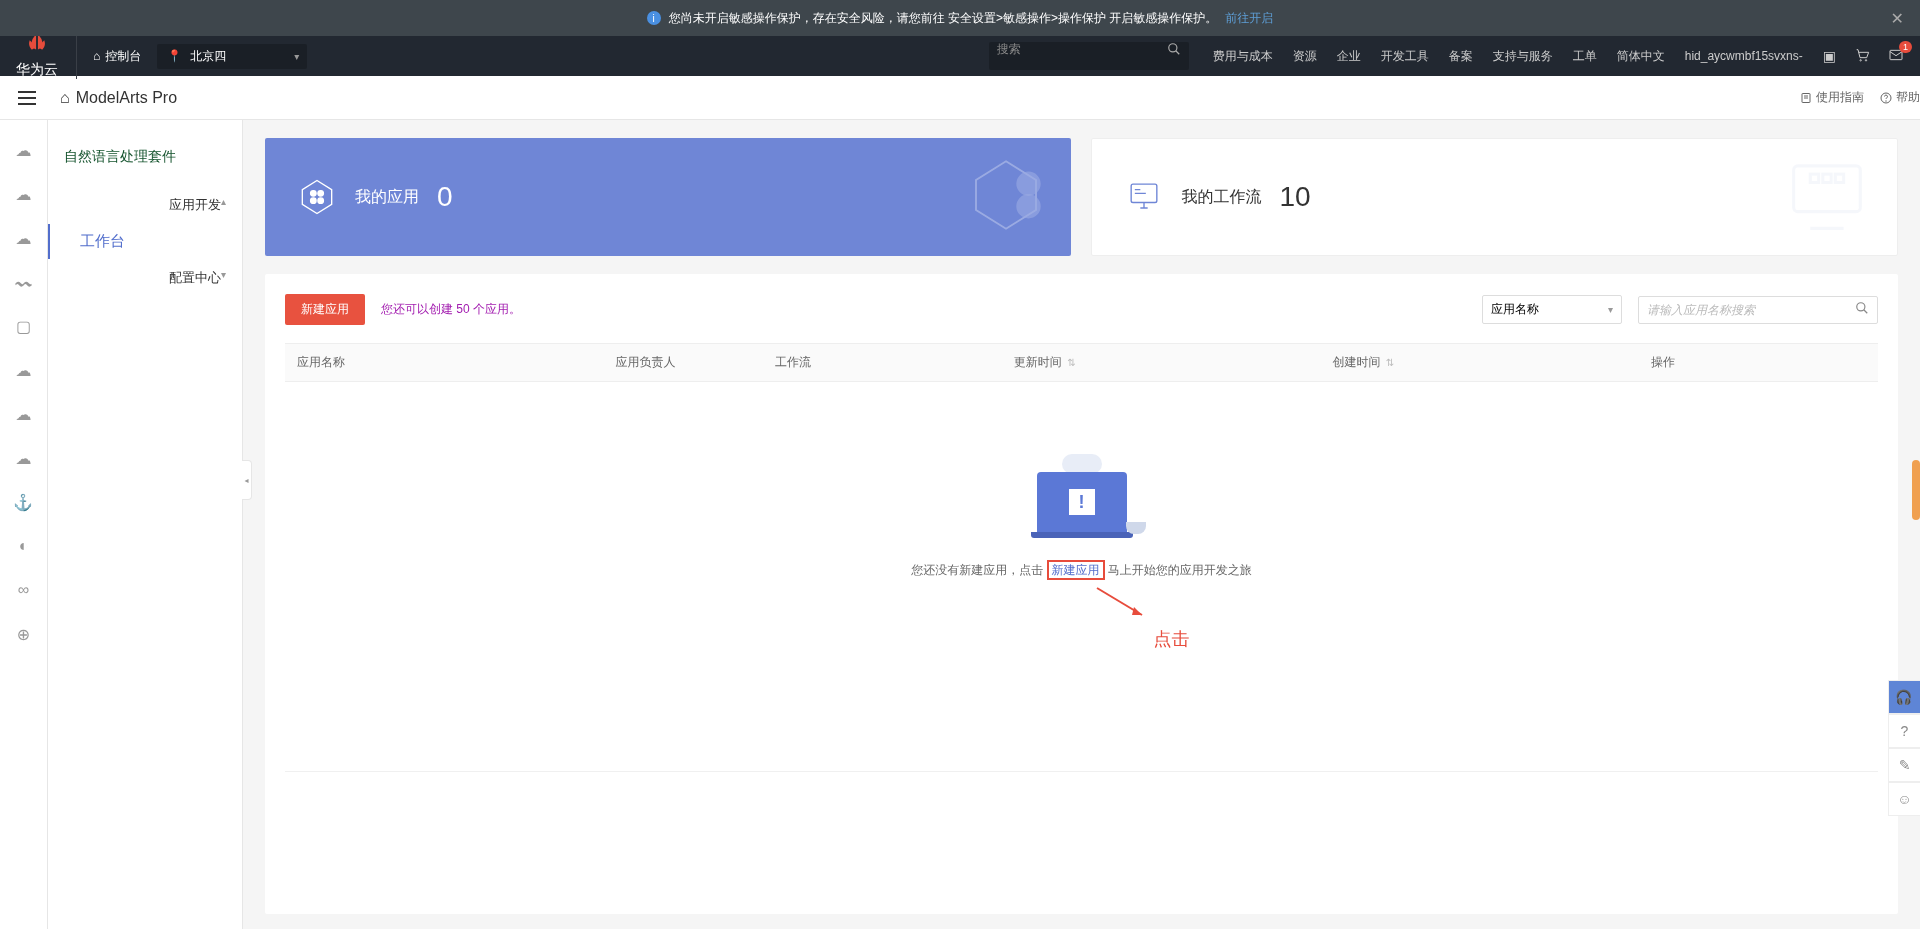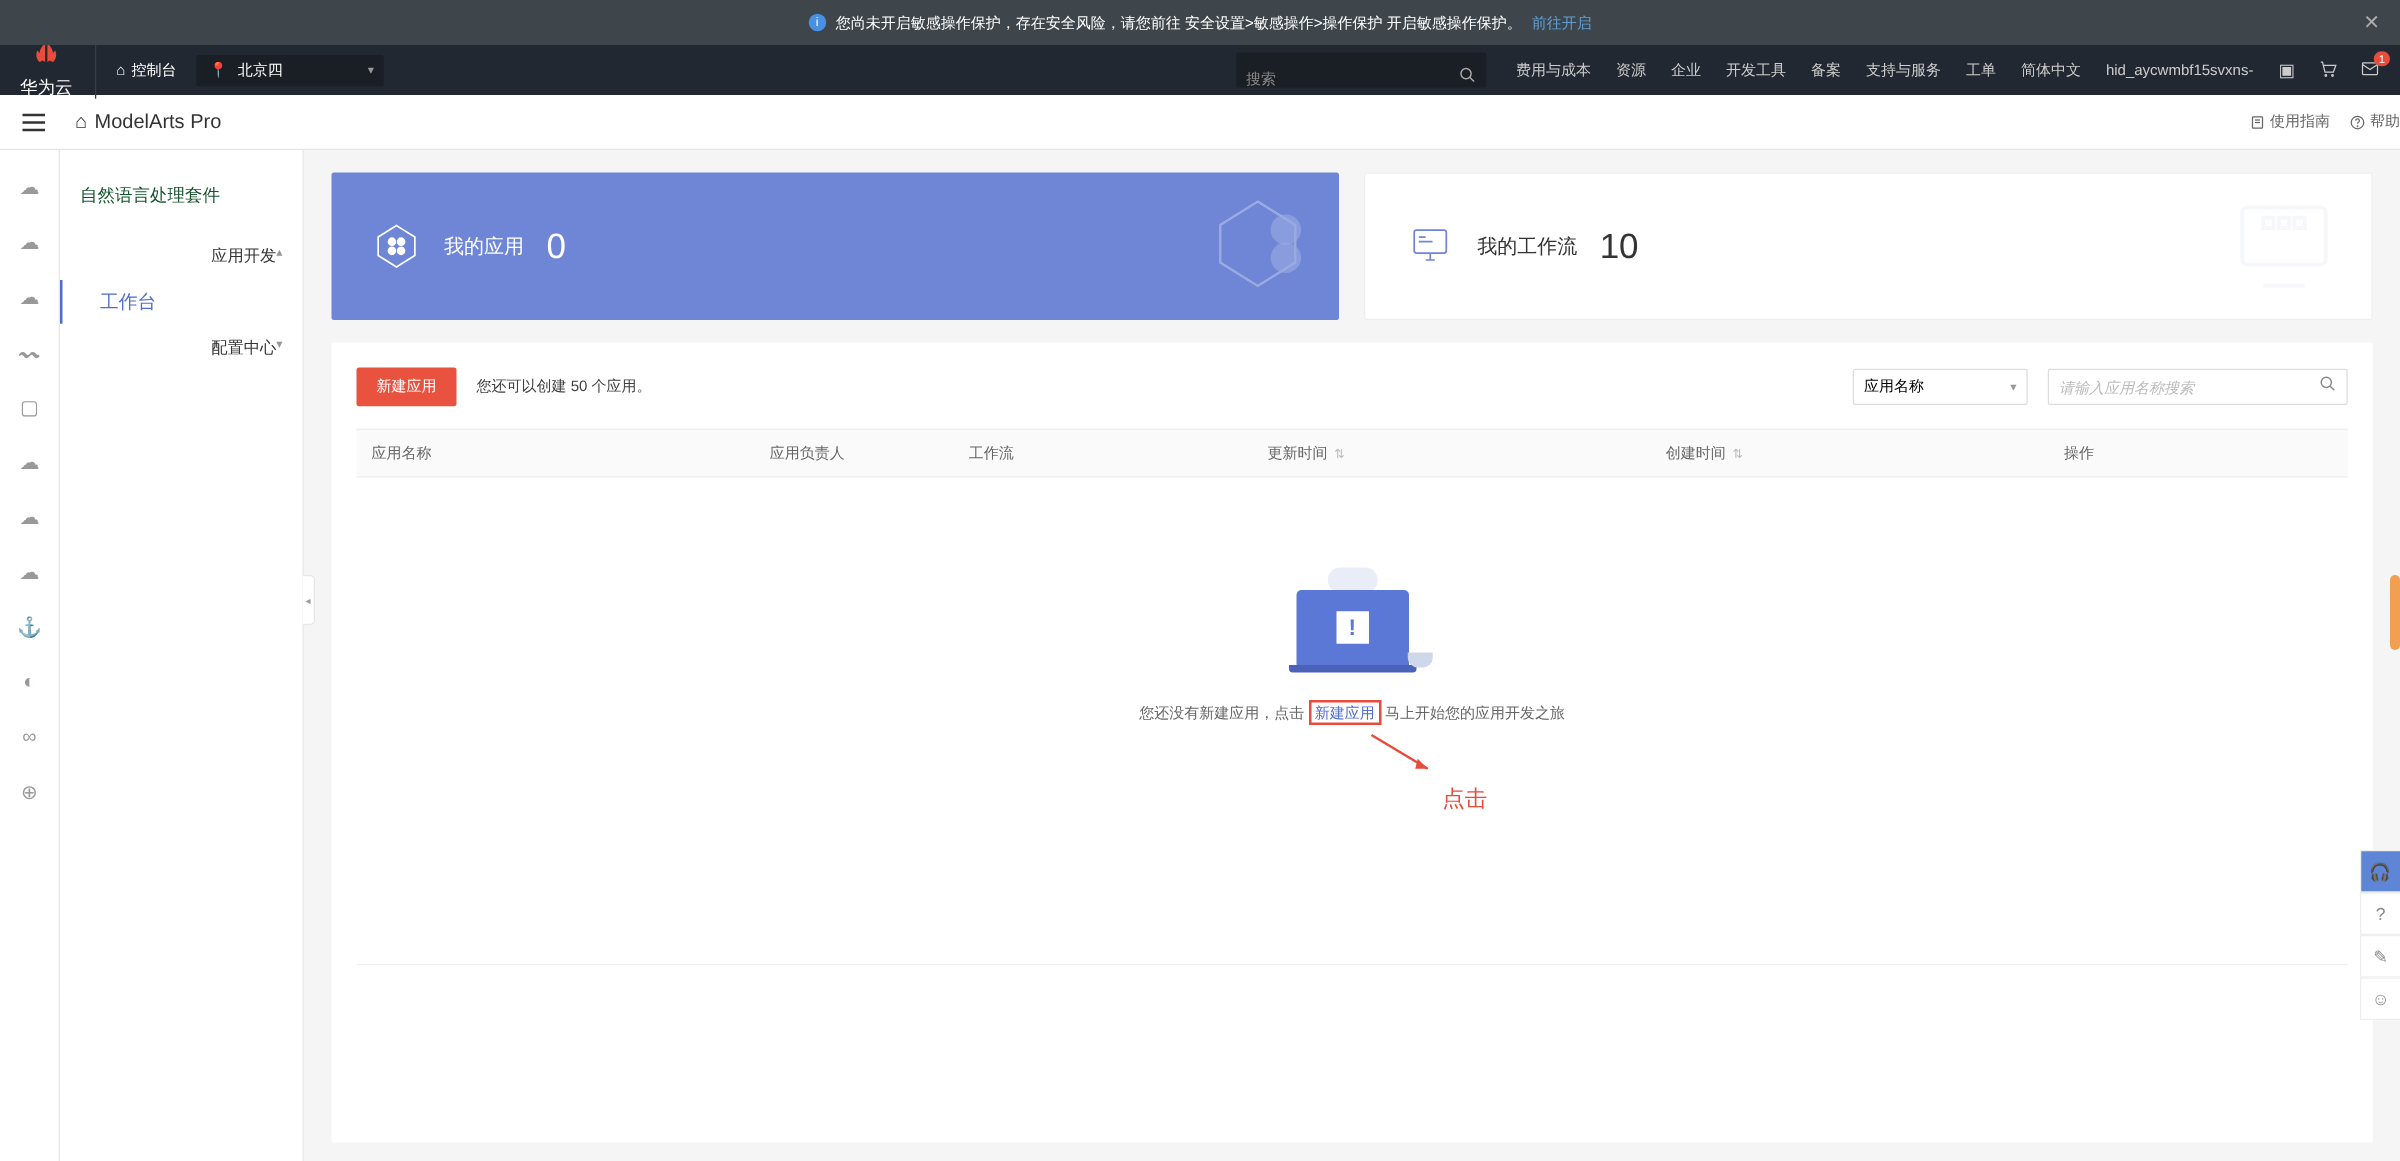--- a/index.html
+++ b/index.html
@@ -79,21 +79,21 @@
   position: absolute;
   right: 8px;
   color: #999;
   font-size: 10px;
 }
 .loc-pin { color: #fff; font-size: 12px; }
 .topnav-spacer { flex: 1; }
 .search-wrap {
   background: #1a1f26;
   display: flex;
-  align-items: flex-end;
+  align-items: flex-start;
   width: 200px;
   height: 28px;
   padding: 0 8px;
   border-radius: 2px;
   position: relative;
 }
 .search-wrap input {
   background: transparent;
   border: none;
   color: #fff;
@@ -285,21 +285,21 @@
 }
 .btn-primary {
   background: #e8523f;
   color: #fff;
   border: none;
   padding: 7px 16px;
   font-size: 12px;
   border-radius: 2px;
   cursor: pointer;
 }
-.hint { font-size: 12px; color: #404040; }
+.hint { font-size: 12px; color: #a21caf; }
 .panel-top-spacer { flex: 1; }
 .select-box {
   border: 1px solid #ddd;
   padding: 5px 8px;
   font-size: 12px;
   display: flex;
   align-items: center;
   gap: 36px;
   border-radius: 2px;
   cursor: pointer;

